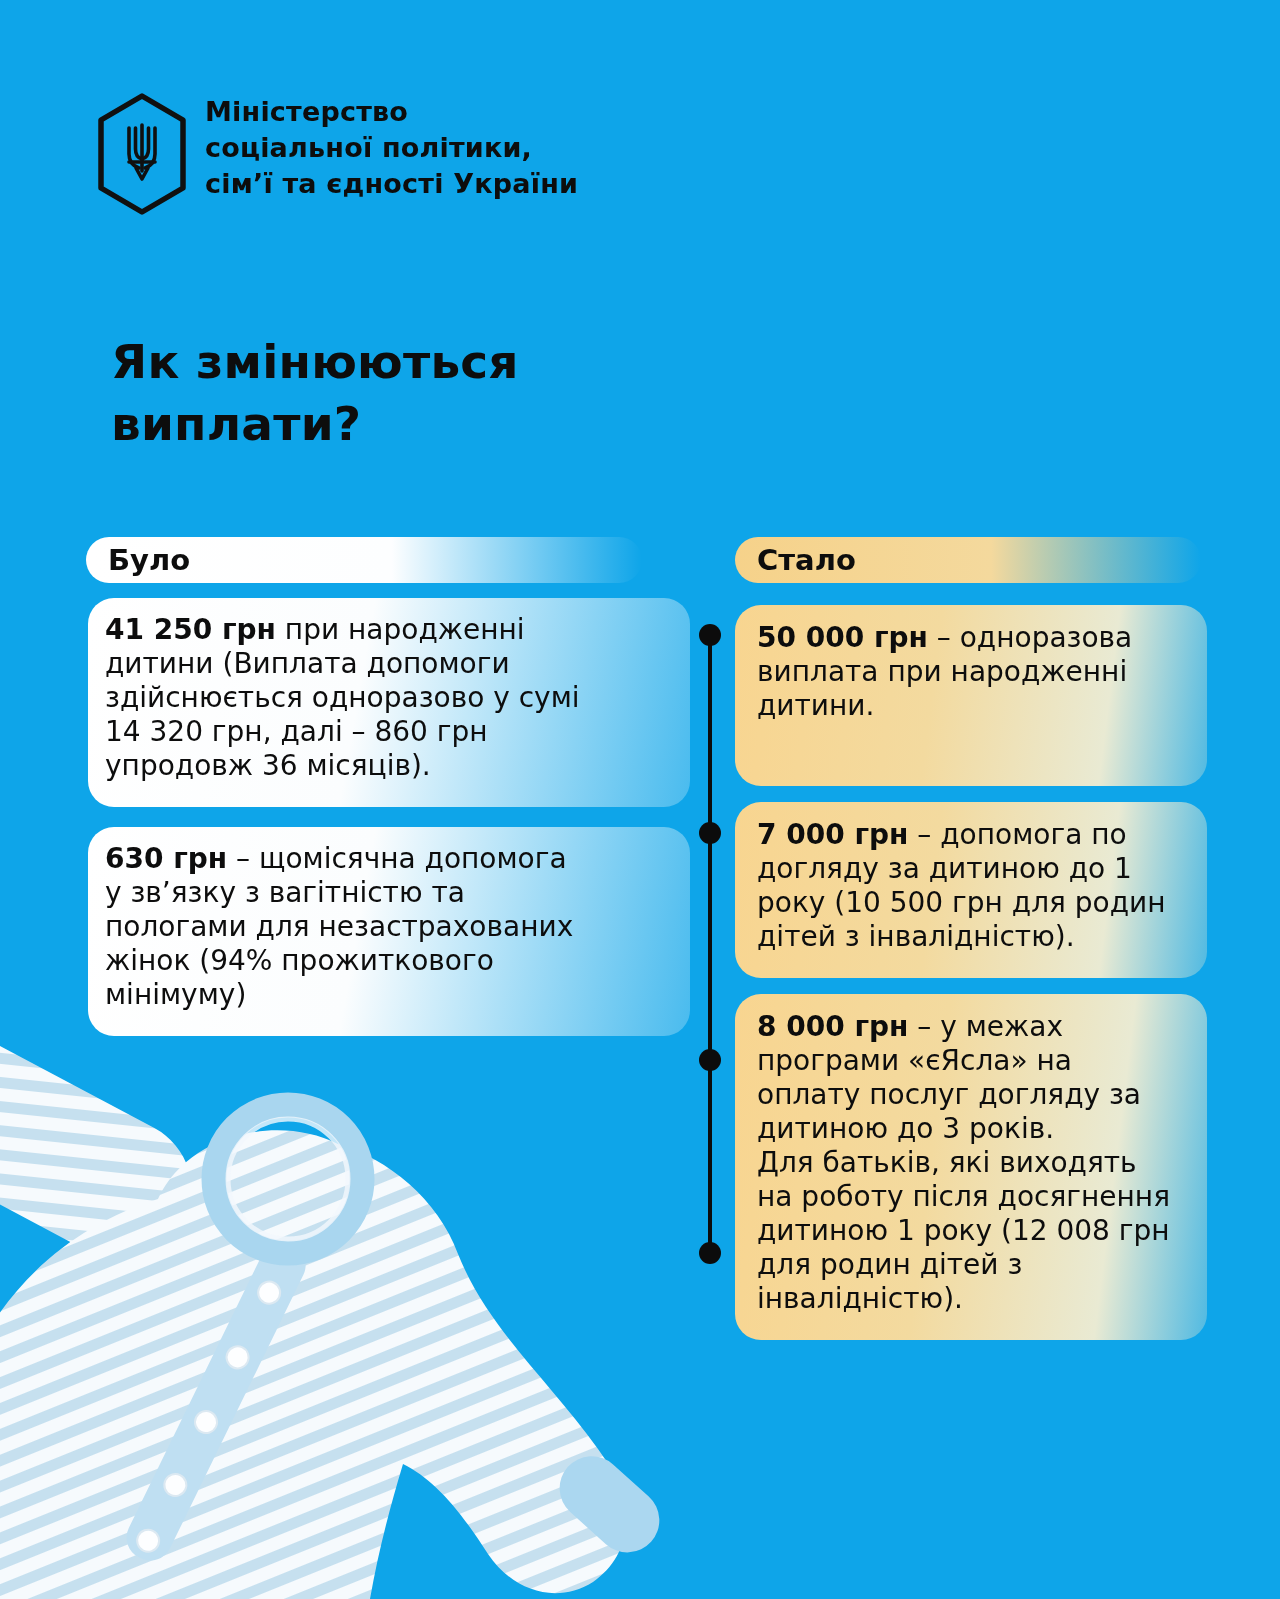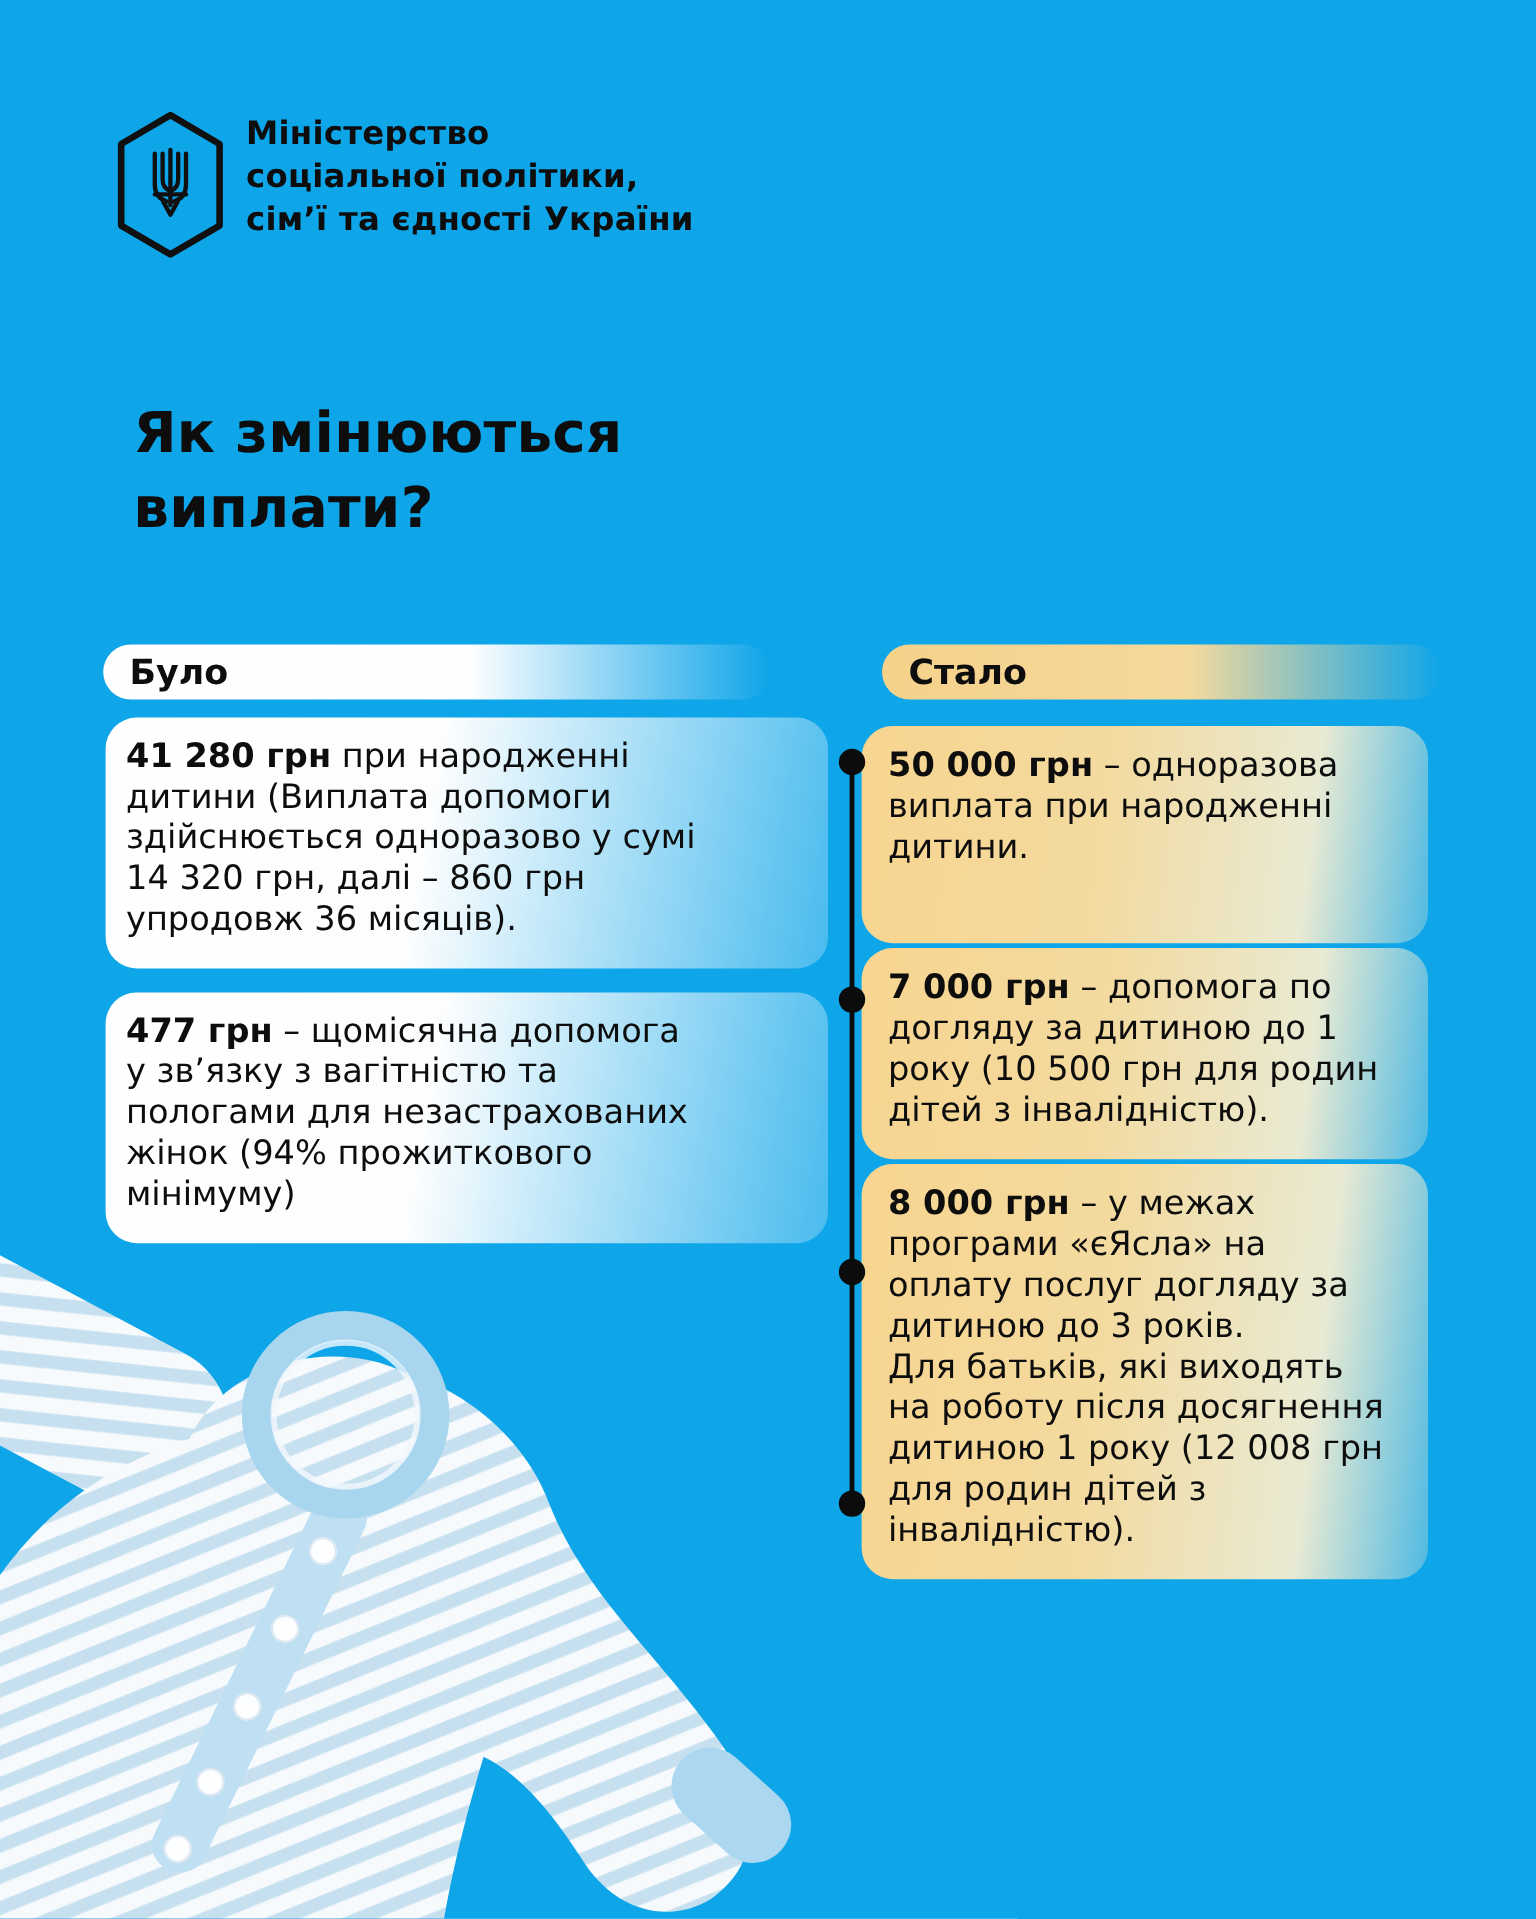--- a/index.html
+++ b/index.html
@@ -32,21 +32,21 @@
     font-size:29px;font-weight:700;
     padding-left:22px;box-sizing:border-box;
   }
   .pill-before{left:86px;width:556px;
     background:linear-gradient(to right,#ffffff 0%,#fdfeff 55%,rgba(255,255,255,0) 100%);}
   .pill-after{left:735px;width:466px;
     background:linear-gradient(to right,#F6D28A 0%,#F4D99D 55%,rgba(244,217,157,0) 100%);}
   
   .col{position:absolute;display:flex;flex-direction:column;}
   .col-before{left:88px;top:598px;width:602px;gap:20px;}
-  .col-after{left:718px;top:605px;width:472px;gap:4px;}
+  .col-after{left:735px;top:605px;width:472px;gap:16px;}
   .card{border-radius:26px;box-sizing:border-box;}
   .card p{margin:0;font-size:28px;line-height:34px;}
   .card .amt{font-weight:700;}
   .card .txt{white-space:pre-line;}
   .col-before .card{
     padding:15px 98px 24px 17px;
     background:linear-gradient(100deg,#ffffff 0%,#fbfdfe 45%,rgba(249,253,254,.25) 100%);
   }
   .col-after .card{
     padding:16px 30px 24px 22px;
@@ -86,25 +86,25 @@
 
   <div class="pill pill-after">
     <span>Стало</span>
   </div>
   <div class="pill pill-before">
     <span>Було</span>
   </div>
 
   <div class="col col-before" id="before-cards">
   <div class="card">
-    <p><strong class="amt">41 280 грн</strong><span class="txt"> при народженні дитини (Виплата допомоги здійснюється одноразово у сумі 14 320 грн, далі – 860 грн упродовж 36 місяців).</span></p>
+    <p><strong class="amt">41 250 грн</strong><span class="txt"> при народженні дитини (Виплата допомоги здійснюється одноразово у сумі 14 320 грн, далі – 860 грн упродовж 36 місяців).</span></p>
   </div>
 
   <div class="card">
-    <p><strong class="amt">477 грн</strong><span class="txt"> – щомісячна допомога у зв’язку з вагітністю та пологами для незастрахованих жінок (94% прожиткового мінімуму)</span></p>
+    <p><strong class="amt">630 грн</strong><span class="txt"> – щомісячна допомога у зв’язку з вагітністю та пологами для незастрахованих жінок (94% прожиткового мінімуму)</span></p>
   </div>
 </div>
   <div class="col col-after" id="after-cards">
   <div class="card">
     <p><strong class="amt">50 000 грн</strong><span class="txt"> – одноразова виплата при народженні дитини.</span></p>
   </div>
 
 
   <div class="card">
     <p><strong class="amt">7 000 грн</strong><span class="txt"> – допомога по догляду за дитиною до 1 року (10 500 грн для родин дітей з інвалідністю).</span></p>

